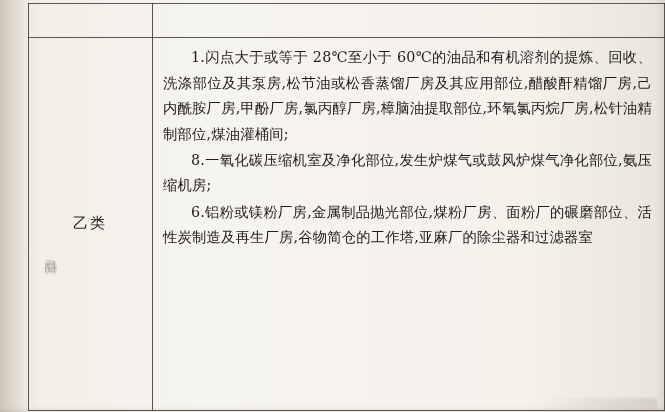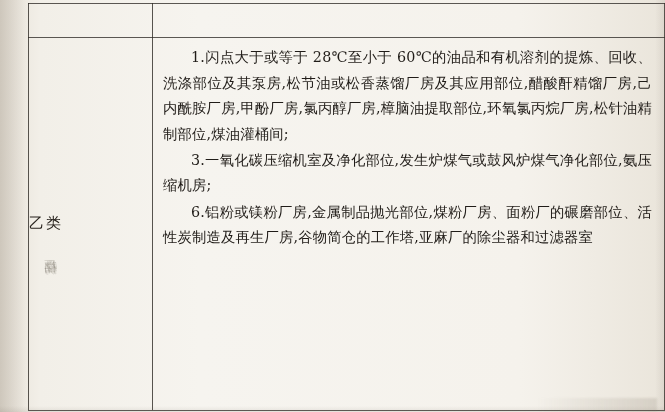--- a/index.html
+++ b/index.html
@@ -59,21 +59,21 @@
 
   
   .category-cell {
     position: absolute;
     left: 29px;
     top: 38px;
     width: 122px;
     height: 371px;
     display: flex;
     align-items: center;
-    justify-content: flex-start;
+    justify-content: center;
   }
   .category-label {
     font-size: 15px;
     letter-spacing: 2px;
     color: #26211c;
     font-family: "DejaVu Serif", "Liberation Serif", serif;
   }
 
   
   .content-cell {
@@ -152,21 +152,21 @@
   <div class="rule rule-v vline-right"></div>
 
   <div class="ghost">厂房储存物品</div>
 
   <div class="category-cell">
     <span class="category-label">乙类</span>
   </div>
 
   <div class="content-cell">
     <p class="para">1.闪点大于或等于 28℃至小于 60℃的油品和有机溶剂的提炼、回收、洗涤部位及其泵房,松节油或松香蒸馏厂房及其应用部位,醋酸酐精馏厂房,己内酰胺厂房,甲酚厂房,氯丙醇厂房,樟脑油提取部位,环氧氯丙烷厂房,松针油精制部位,煤油灌桶间;</p>
-    <p class="para">3.一氧化碳压缩机室及净化部位,发生炉煤气或鼓风炉煤气净化部位,氨压缩机房;</p>
+    <p class="para">8.一氧化碳压缩机室及净化部位,发生炉煤气或鼓风炉煤气净化部位,氨压缩机房;</p>
     <p class="para">6.铝粉或镁粉厂房,金属制品抛光部位,煤粉厂房、面粉厂的碾磨部位、活性炭制造及再生厂房,谷物简仓的工作塔,亚麻厂的除尘器和过滤器室</p>
   </div>
 
   <div class="corner-smudge"></div>
   <div class="edge-shadow-bottom"></div>
   <div class="edge-shadow-right"></div>
 
 </div>
 
 </body></html>

